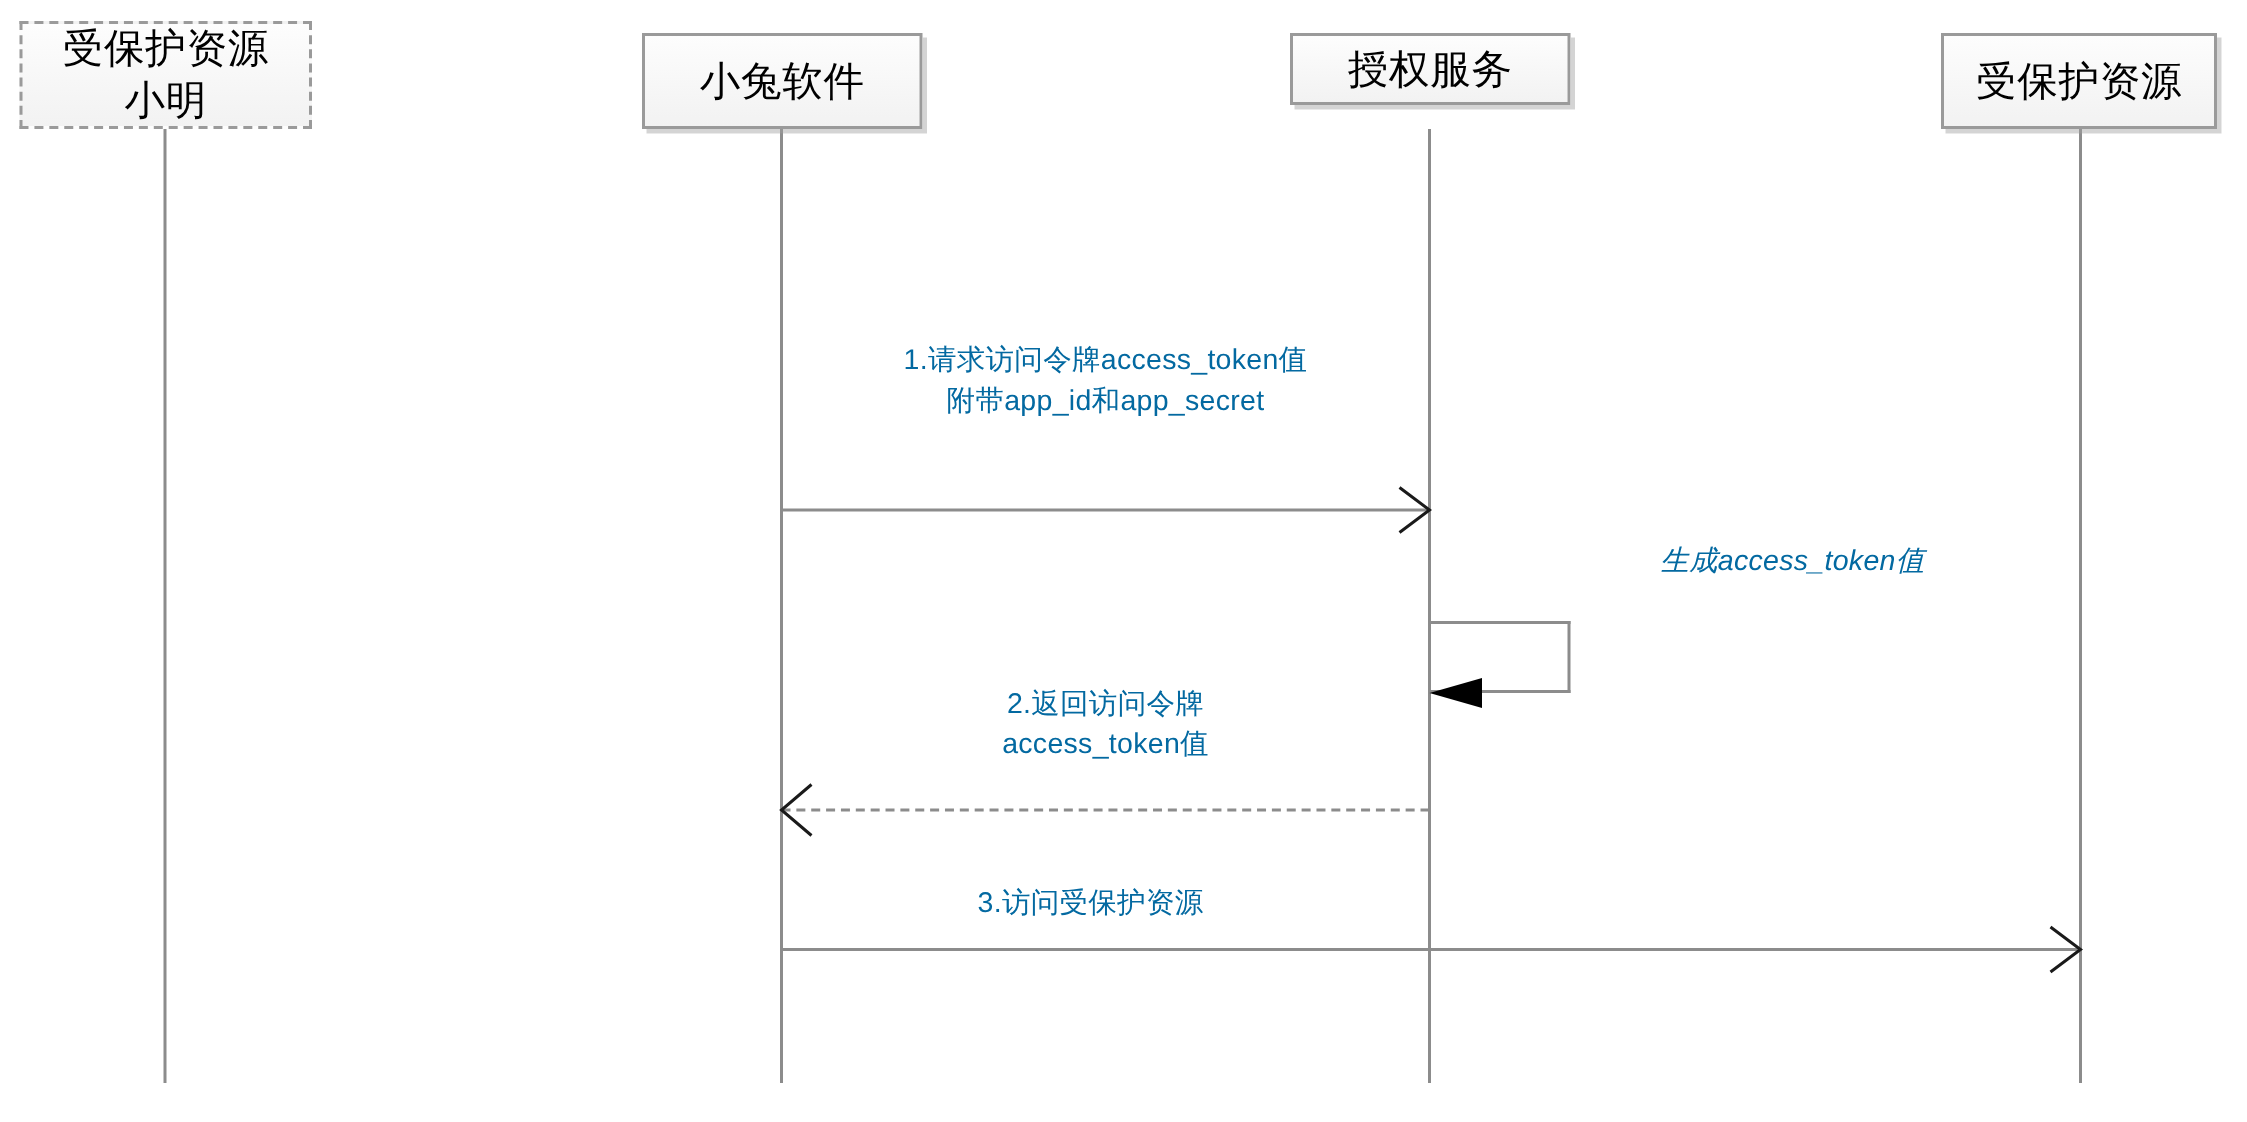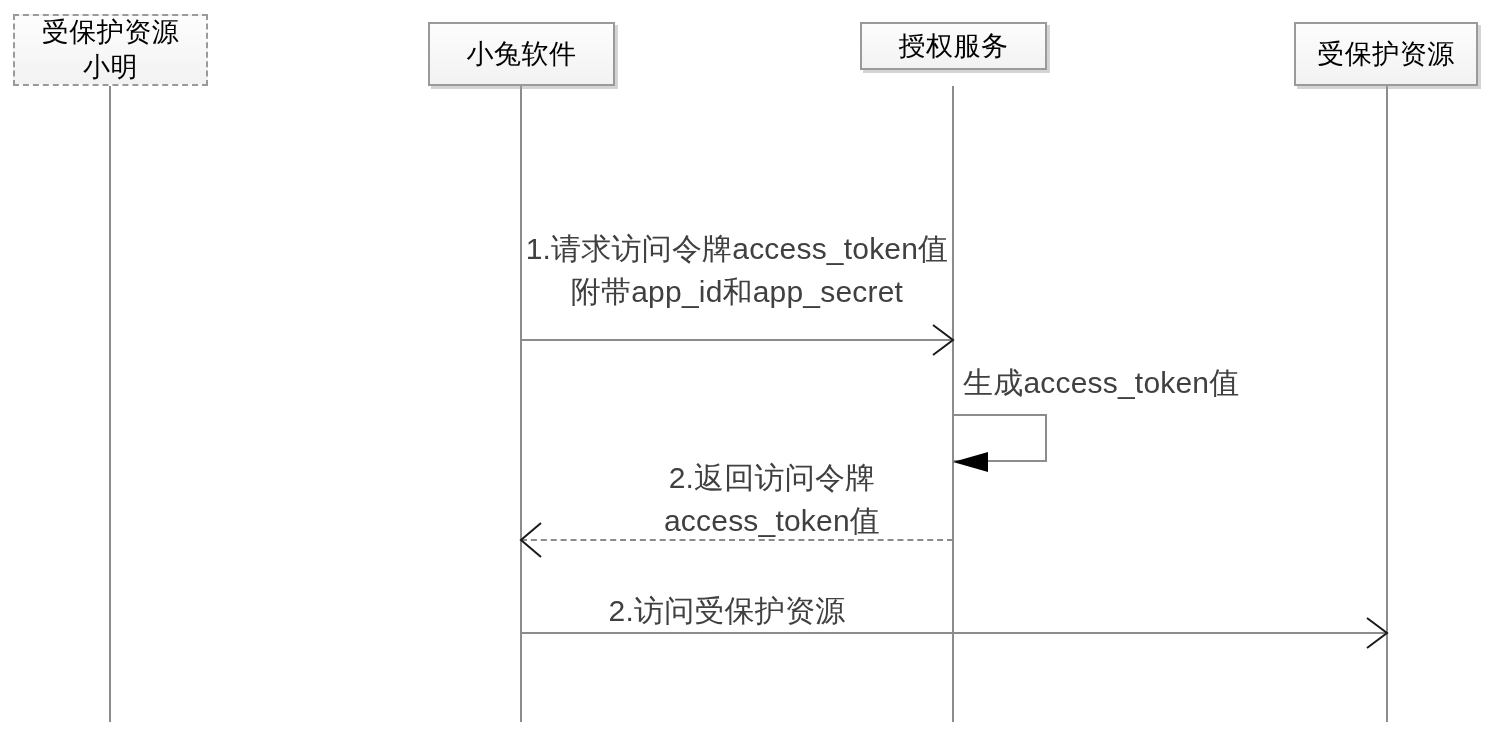--- a/index.html
+++ b/index.html
@@ -37,28 +37,28 @@
   .participant.solid {
     border: 2px solid #9a9a9a;
     box-shadow: 3px 3px 0 0 rgba(160,160,160,0.45);
     font-family: Liberation Serif, serif;
   }
   .participant.dashed {
     border: 2px dashed #9a9a9a;
   }
   .msg-label {
     position: absolute;
-    color: #404040;
-    font-size: 30px;
+    color: #0369a1;
+    font-size: 19px;
     line-height: 1.42;
     white-space: pre-line;
     letter-spacing: 0.2px;
   }
   .msg-label.centered { text-align: center; }
-  .msg-label.left { text-align: left; }
+  .msg-label.left { text-align: right; font-style: italic; }
   .arrow-line {
     position: absolute;
     height: 0;
     border-top: 2px solid #8c8c8c;
   }
   .arrow-line.dashed {
     border-top: 2px dashed #8c8c8c;
   }
   .self-box {
     position: absolute;
@@ -106,26 +106,26 @@
 
   <div class="msg-label centered" style="left:521px; top:228px; width:432px;">1.请求访问令牌access_token值
 附带app_id和app_secret</div>
 
   <div class="arrow-line" style="left:521px; top:339px; width:432px;"></div>
 
   <div class="msg-label left" style="left:963px; top:362px; width:320px;">生成access_token值</div>
 
   <div class="self-box" style="left:953px; top:414px; width:94px; height:48px;"></div>
 
-  <div class="msg-label centered" style="left:521px; top:457px; width:432px;padding-left:35px;">2.返回访问令牌
+  <div class="msg-label centered" style="left:521px; top:457px; width:432px;">2.返回访问令牌
 access_token值</div>
 
   <div class="arrow-line dashed" style="left:521px; top:539px; width:432px;"></div>
 
-  <div class="msg-label centered" style="left:521px; top:590px; width:412px;">2.访问受保护资源</div>
+  <div class="msg-label centered" style="left:521px; top:590px; width:412px;">3.访问受保护资源</div>
 
   <div class="arrow-line" style="left:521px; top:632px; width:866px;"></div>
 
   <svg class="overlay" viewBox="0 0 1498 748">
 
     <polyline points="933,325 953,340 933,355" fill="none" stroke="#1a1a1a" stroke-width="2"></polyline>
 
     <polygon points="953,462 988,452 988,472" fill="#000000"></polygon>
 
     <polyline points="541,523 521,540 541,557" fill="none" stroke="#1a1a1a" stroke-width="2"></polyline>

